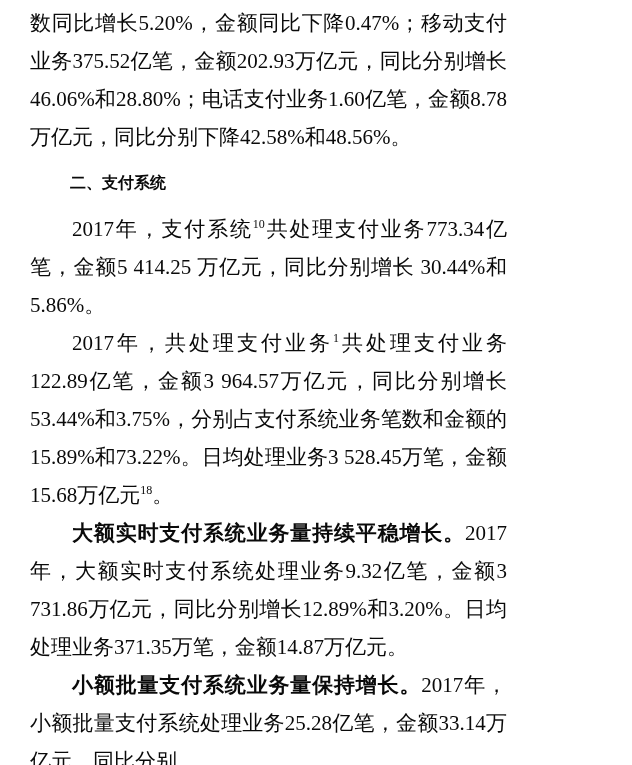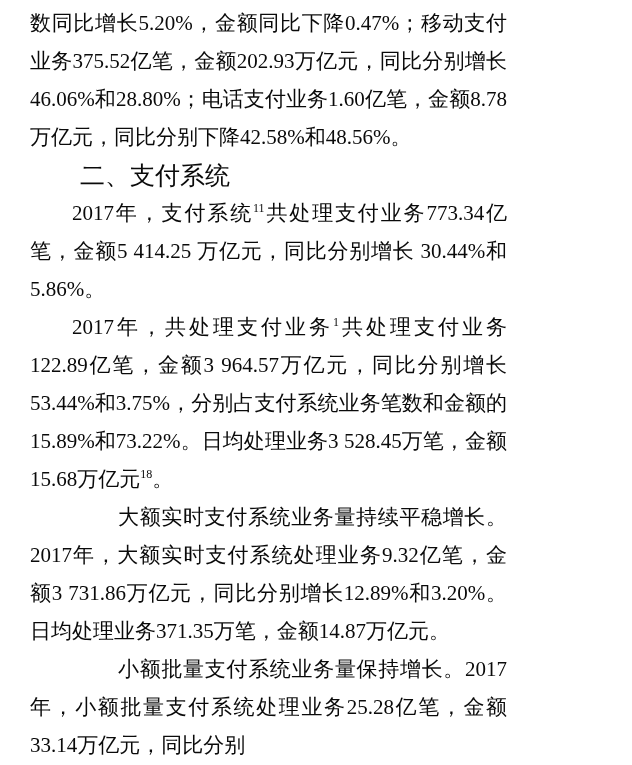--- a/index.html
+++ b/index.html
@@ -21,57 +21,56 @@
     overflow: hidden;
   }
   .para {
     margin: 0;
     text-indent: 2em;
   }
   .para.cont {
     text-indent: 0;
   }
   .h-section {
-    margin: 0;
+    margin: 8px;
     text-indent: 2em;
-    font-size: 25px;
+    font-size: 16px;
     line-height: 38px;
-    font-weight: 400;
+    font-weight: 700;
     font-family: "Liberation Sans", "DejaVu Sans", sans-serif;
   }
   .h-subsection {
     margin: 0;
     text-indent: 2em;
     font-size: 21px;
     line-height: 38px;
     font-weight: 700;
     font-family: "Liberation Serif", "DejaVu Serif", serif;
   }
   .bold-lead {
-    font-weight: 400;
+    font-weight: 700;
     font-family: "Liberation Sans", "DejaVu Sans", sans-serif;
-    margin-left: 46px;
   }
   sup.fnref {
     font-size: 12px;
     line-height: 0;
     vertical-align: super;
   }
 </style>
 </head>
 <body>
 
 <div class="page">
 
   <p class="para cont"><span>数同比增长5.20%，金额同比下降0.47%；移动支付业务375.52亿笔，金额202.93万亿元，同比分别增长46.06%和28.80%；电话支付业务1.60亿笔，金额8.78万亿元，同比分别下降42.58%和48.56%。</span></p>
 
 
   <h2 class="h-section"><span>二、支付系统</span></h2>
 
-  <p class="para"><span>2017年，支付系统</span><sup class="fnref">11</sup><span>共处理支付业务773.34亿笔，金额5 414.25 万亿元，同比分别增长 30.44%和 5.86%。</span></p>
+  <p class="para"><span>2017年，支付系统</span><sup class="fnref">10</sup><span>共处理支付业务773.34亿笔，金额5 414.25 万亿元，同比分别增长 30.44%和 5.86%。</span></p>
 
 
   <p class="para"><span>2017年，共处理支付业务</span><sup class="fnref">1</sup><span>共处理支付业务122.89亿笔，金额3 964.57万亿元，同比分别增长53.44%和3.75%，分别占支付系统业务笔数和金额的15.89%和73.22%。日均处理业务3 528.45万笔，金额15.68万亿元</span><sup class="fnref">18</sup><span>。</span></p>
 
   <p class="para"><span class="bold-lead">大额实时支付系统业务量持续平稳增长。</span><span>2017年，大额实时支付系统处理业务9.32亿笔，金额3 731.86万亿元，同比分别增长12.89%和3.20%。日均处理业务371.35万笔，金额14.87万亿元。</span></p>
 
   <p class="para"><span class="bold-lead">小额批量支付系统业务量保持增长。</span><span>2017年，小额批量支付系统处理业务25.28亿笔，金额33.14万亿元，同比分别</span></p>
 
 </div>
 

